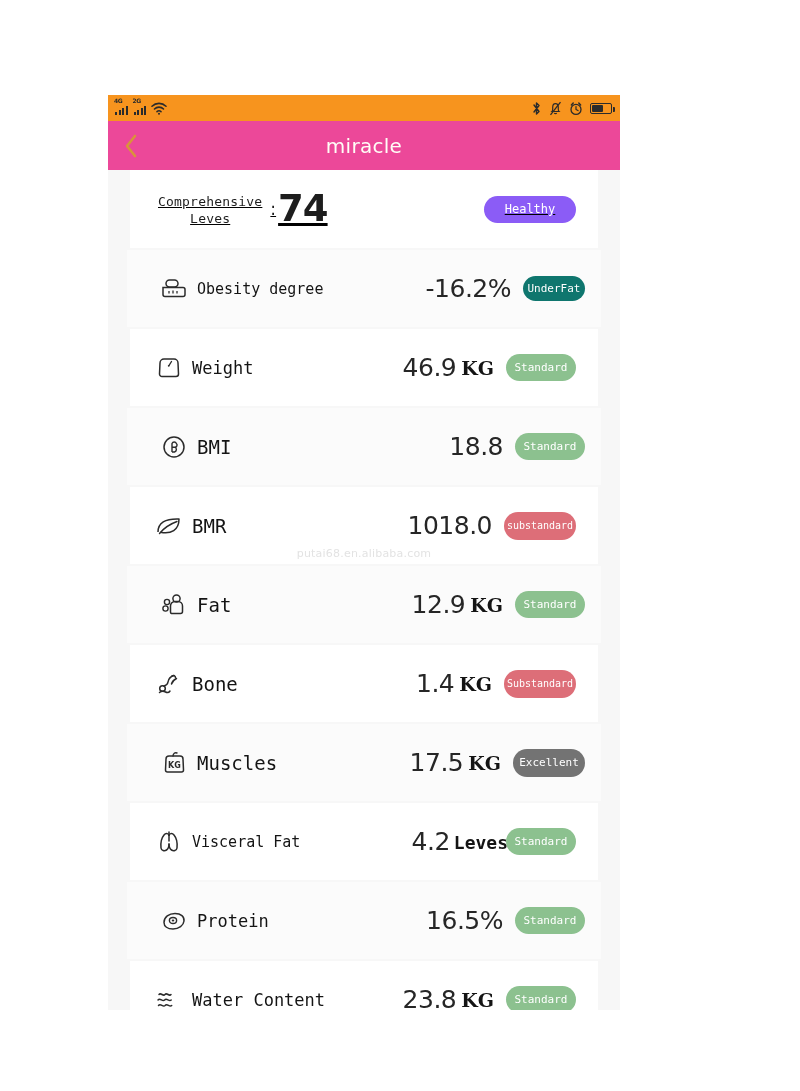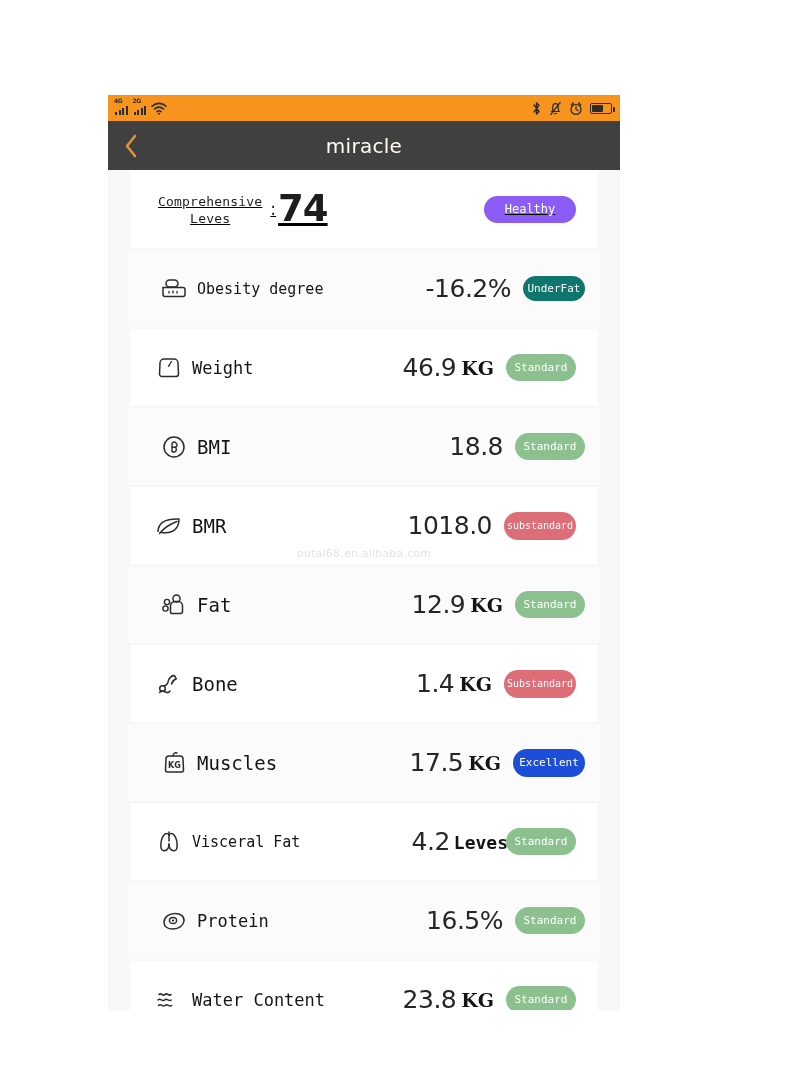--- a/index.html
+++ b/index.html
@@ -46,21 +46,21 @@
     position: relative; display: flex; align-items: center; padding: 1px;
   }
   .battery:after {
     content: ""; position: absolute; right: -4px; top: 3px;
     width: 2.5px; height: 5px; background: #2b2b2b; border-radius: 0 1px 1px 0;
   }
   .battery b { display: block; height: 100%; background: #2b2b2b; border-radius: 1px; }
 
   
   .navbar {
-    height: 49px; background: #404040;
+    height: 49px; background: #ec4899;
     display: flex; align-items: center; position: relative;
   }
   .back-btn {
     width: 46px; height: 49px;
     display: flex; align-items: center; justify-content: center;
   }
   .back-btn svg { display:block; }
   .nav-title {
     position: absolute; left: 0; right: 0; text-align: center;
     font-family: "DejaVu Sans", sans-serif;
@@ -147,21 +147,21 @@
   .badge {
     border-radius: 14px; color: #ffffff;
     font-family: "DejaVu Sans Mono", monospace;
     display: flex; align-items: center; justify-content: center;
     white-space: nowrap; margin-left: 12px;
   }
   .badge.healthy { background: #8b5cf6; width: 92px; height: 27px; font-size: 12px; }
   .badge.std { background: #8cc18f; width: 70px; height: 27px; font-size: 11px; }
   .badge.underfat { background: #0f766e; width: 62px; height: 25px; font-size: 11px; }
   .badge.sub { background: #dd6e78; width: 72px; height: 28px; font-size: 10px; }
-  .badge.exc { background: #1d4ed8; width: 72px; height: 28px; font-size: 11px; }
+  .badge.exc { background: #737373; width: 72px; height: 28px; font-size: 11px; }
   .badge.nudge { margin-left: -2px; }
 
   .watermark {
     position: absolute; left: 0; right: 0; text-align: center;
     font-family: "DejaVu Sans", sans-serif;
     font-size: 11px; color: #e3e3e3; letter-spacing: 0.2px;
   }
 </style>
 </head>
 <body>

